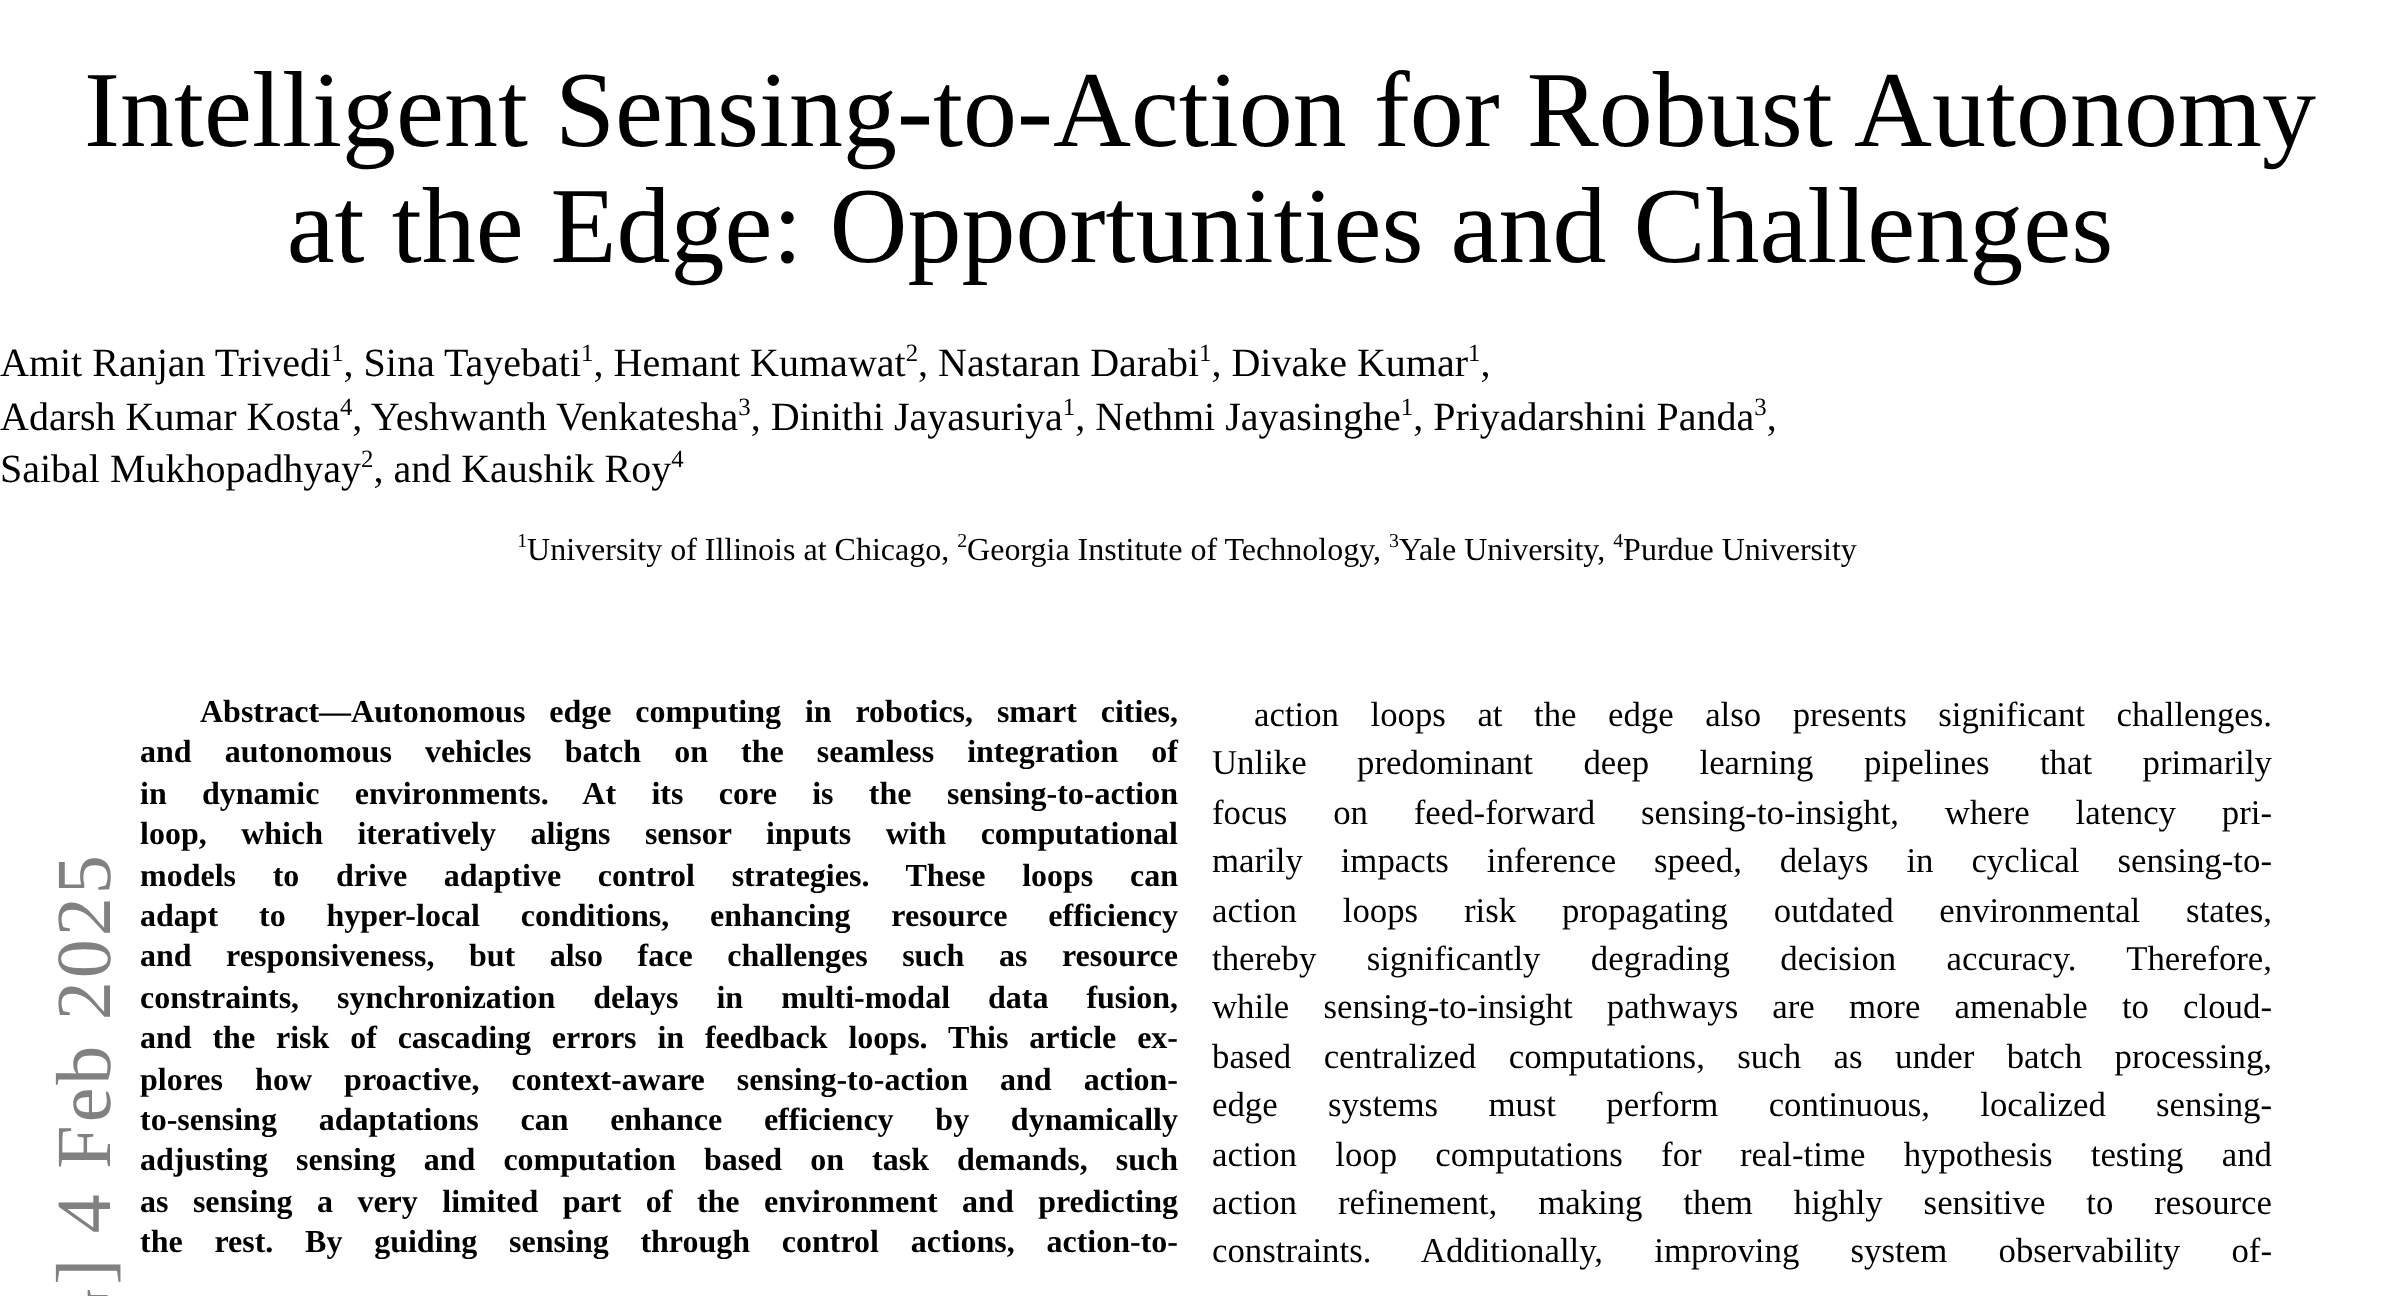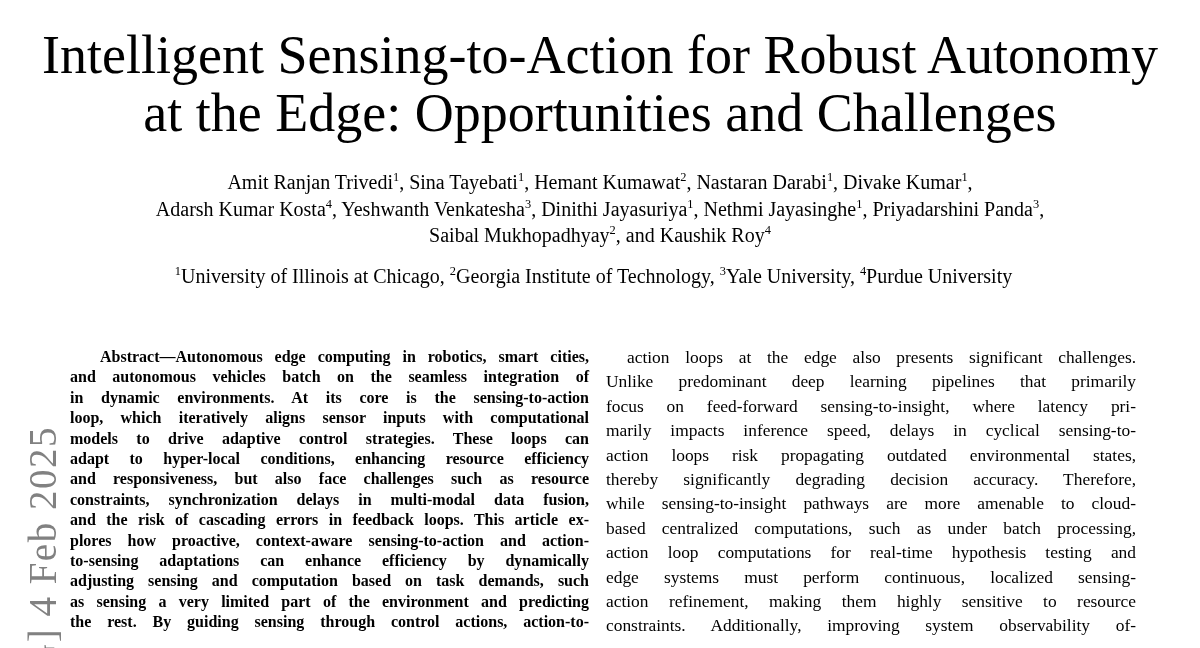--- a/index.html
+++ b/index.html
@@ -14,25 +14,25 @@
   .title {
     position:absolute; left:0; right:0; top:26px;
     font-size:54px; line-height:58px;
   }
   .title .line { text-align:center; }
 
   .authors {
     position:absolute; left:0; right:0; top:169px;
     font-size:20px; line-height:26.5px;
   }
-  .authors .line { text-align:center; }
+  .authors .line { text-align:left; }
 
   .affil {
     position:absolute; left:0; right:13px; top:263px;
-    font-size:20px; line-height:26px;
+    font-size:16px; line-height:26px;
   }
   .affil .line { text-align:center; }
 
   .abstract {
     position:absolute; left:70px; top:347px; width:519px;
     font-size:16px; line-height:20.4px; font-weight:bold;
   }
   .bodycol {
     position:absolute; left:606px; top:345px; width:530px;
     font-size:17.4px; line-height:24.4px;
@@ -91,19 +91,19 @@
 
   <div class="bodycol">
       <div class="line">action loops at the edge also presents significant challenges.</div>
       <div class="line">Unlike predominant deep learning pipelines that primarily</div>
       <div class="line">focus on feed-forward sensing-to-insight, where latency pri-</div>
       <div class="line">marily impacts inference speed, delays in <span class="it">cyclical</span> sensing-to-</div>
       <div class="line">action loops risk propagating outdated environmental states,</div>
       <div class="line">thereby significantly degrading decision accuracy. Therefore,</div>
       <div class="line">while sensing-to-insight pathways are more amenable to cloud-</div>
       <div class="line">based centralized computations, such as under batch processing,</div>
+      <div class="line">edge systems must perform continuous, localized sensing-</div>
       <div class="line">action loop computations for real-time hypothesis testing and</div>
-      <div class="line">edge systems must perform continuous, localized sensing-</div>
       <div class="line">action refinement, making them highly sensitive to resource</div>
       <div class="line">constraints. Additionally, improving system observability of-</div>
     </div>
 
 </div>
 
 </body></html>

